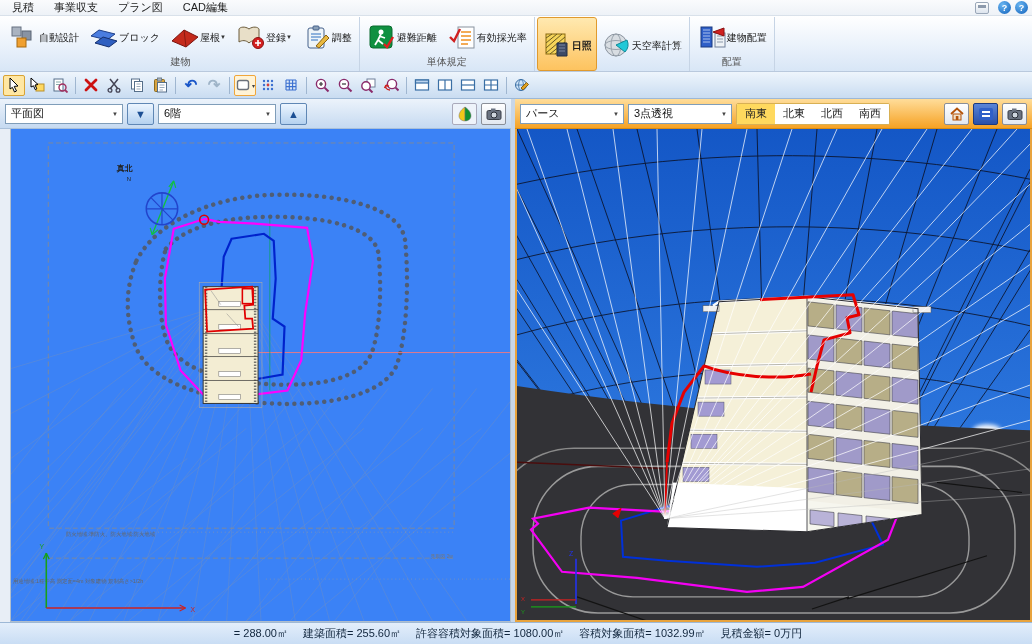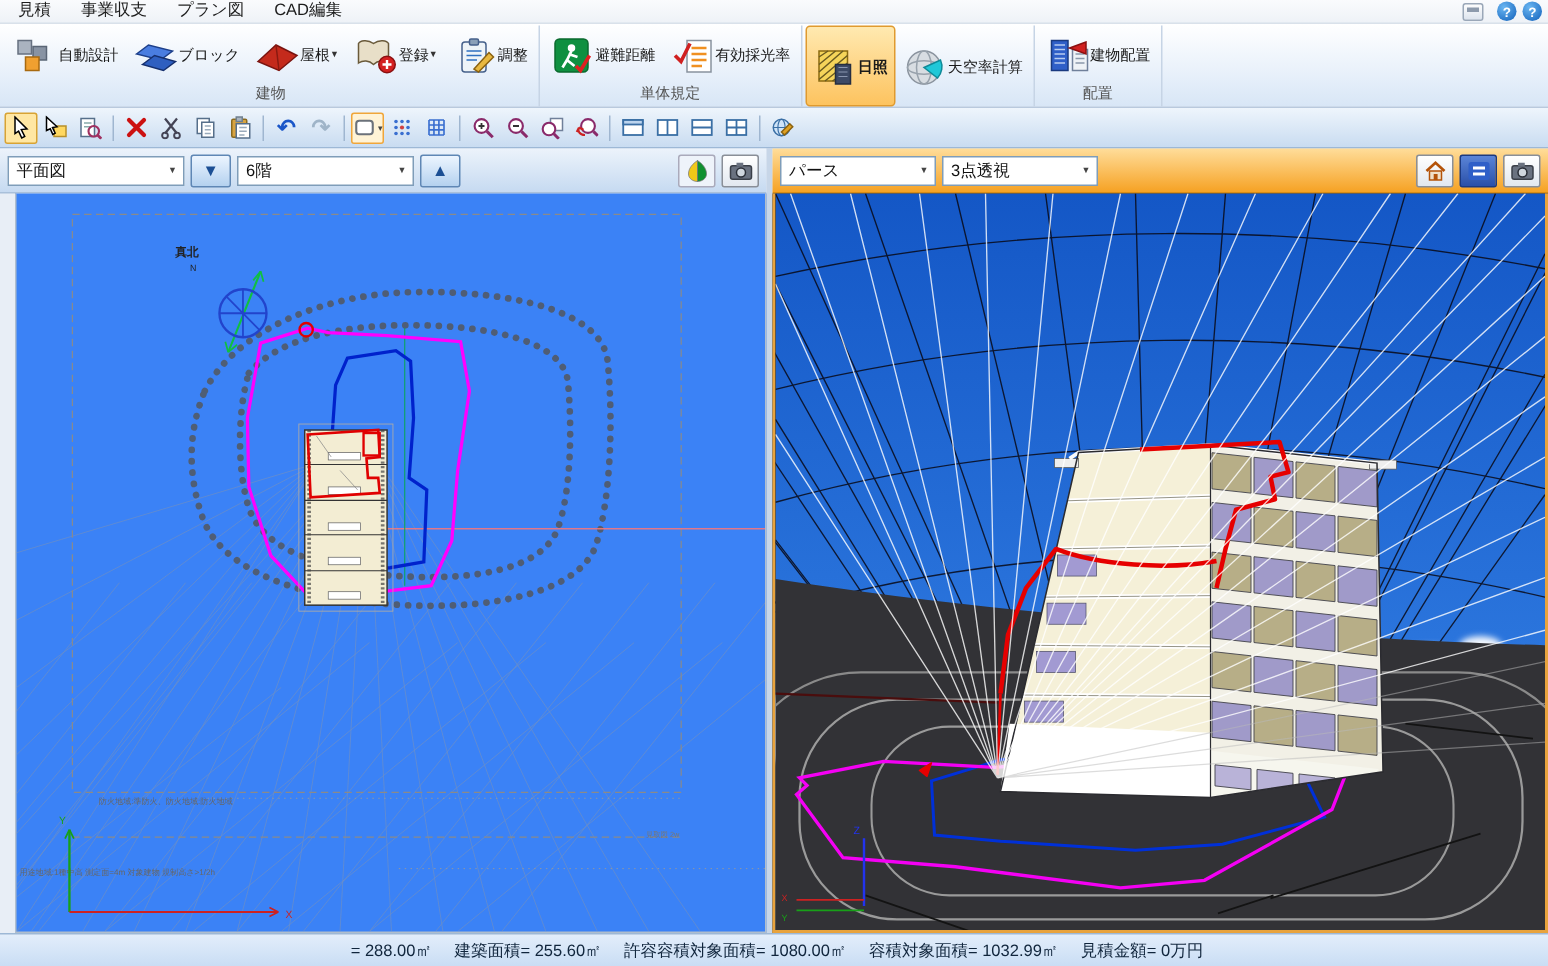--- a/index.html
+++ b/index.html
@@ -467,20 +467,26 @@
 
     <div class="pane right">
       <div class="pane-header orange">
         <div class="dd w104">
           <span>パース</span>
           <span class="caret">▼</span>
         </div>
         <div class="dd w104">
           <span>3点透視</span>
           <span class="caret">▼</span>
+        </div>
+        <div class="dir-group">
+          <span class="dir active">南東</span>
+          <span class="dir">北東</span>
+          <span class="dir">北西</span>
+          <span class="dir">南西</span>
         </div>
         <span class="hspacer"></span>
         <span class="hbtn">
             <svg width="16" height="16">
               <path d="M2,8 L8,2.5 L14,8" stroke="#b45309" stroke-width="1.8" fill="none"></path>
               <rect x="4" y="8" width="8" height="6" fill="#f0e0c8" stroke="#b45309"></rect>
               <rect x="6.8" y="10" width="2.6" height="4" fill="#b45309"></rect>
             </svg>
           </span>
         <span class="hbtn bluebtn">

